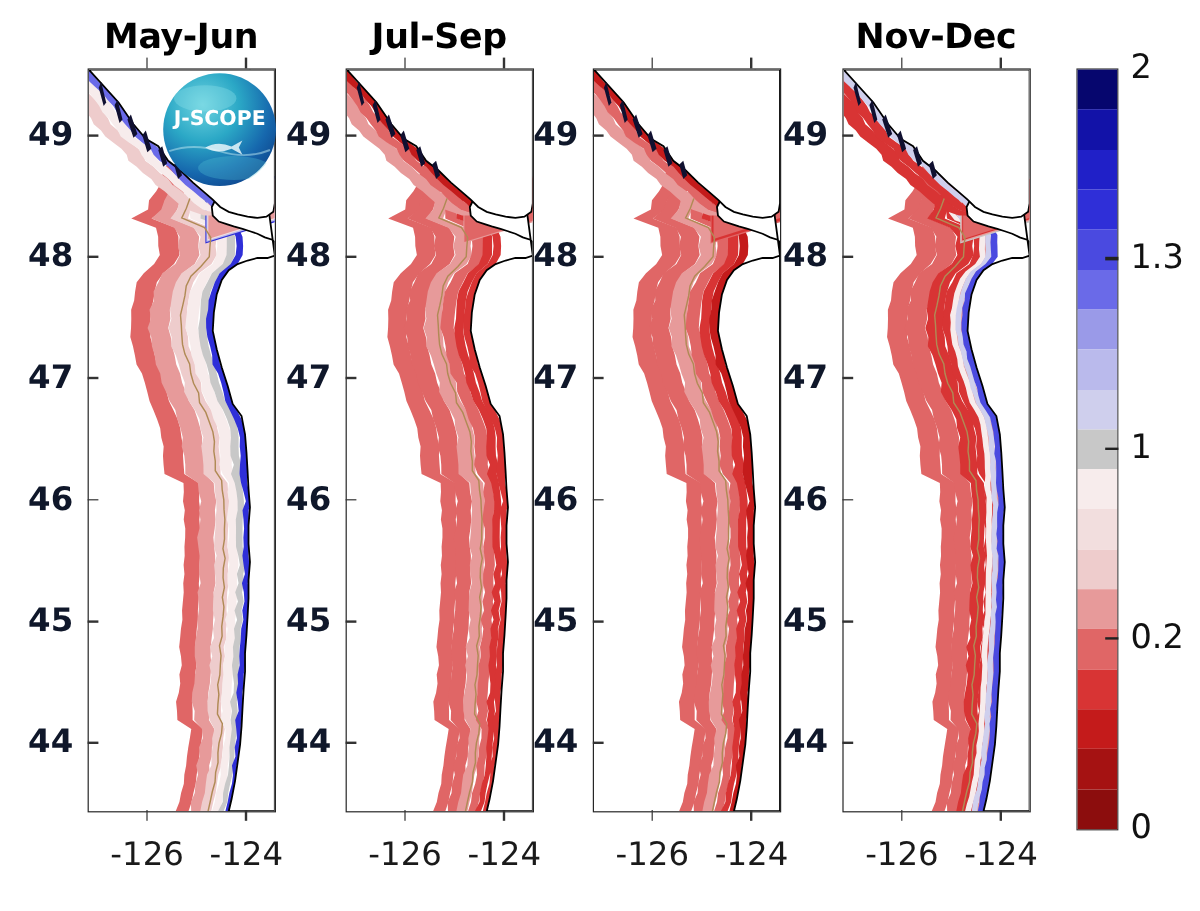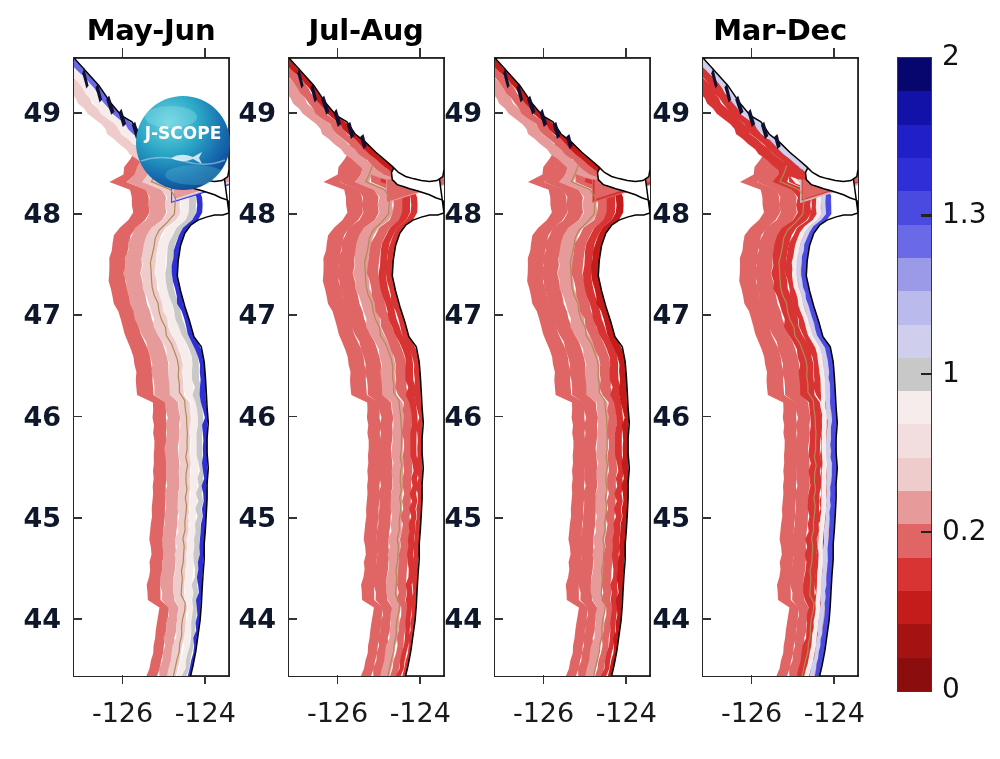--- a/index.html
+++ b/index.html
@@ -32,22 +32,22 @@
 
   .logo{position:absolute;border-radius:50%;overflow:hidden;}
   .logo svg{display:block;}
 </style>
 </head>
 <body>
 
 <div class="fig">
 
   <div class="panel-title" style="left:73px;top:16px;width:156px;">May-Jun</div>
-  <div class="panel-title" style="left:288px;top:16px;width:156px;">Jul-Aug</div>
-  <div class="panel-title" style="left:702px;top:16px;width:156px;">Mar-Dec</div>
+  <div class="panel-title" style="left:288px;top:16px;width:156px;">Jul-Sep</div>
+  <div class="panel-title" style="left:702px;top:16px;width:156px;">Nov-Dec</div>
 
   <div class="map-frame" id="p0" style="left:73px;top:57px;width:155px;height:618px;">
       <svg width="155" height="618" viewBox="0 0 155 618">
         <defs>
           <clipPath id="clip0">
             <rect x="0" y="0" width="155" height="618"></rect>
           </clipPath>
         </defs>
         <g clip-path="url(#clip0)">
           <path d="M72.4,618.0 L75.5,610.4 L76.9,602.8 L79.2,595.2 L79.6,587.6 L81.1,580.0 L81.8,572.4 L82.9,564.8 L84.2,557.2 L85.4,549.6 L73.8,542.0 L73.5,534.4 L72.7,526.8 L75.0,519.2 L76.2,511.6 L75.5,504.0 L77.5,496.4 L76.8,488.8 L75.3,481.2 L76.1,473.6 L76.8,466.0 L78.0,458.4 L77.7,450.8 L78.4,443.2 L79.1,435.6 L78.7,428.0 L79.7,420.4 L79.0,412.8 L79.9,405.2 L79.7,397.6 L80.3,390.0 L80.4,382.5 L79.1,374.9 L80.0,367.3 L78.5,359.7 L79.2,352.1 L78.9,344.5 L63.1,336.9 L62.3,329.3 L61.8,321.7 L62.4,314.1 L60.4,306.5 L59.5,298.9 L56.9,291.3 L53.8,283.7 L50.6,276.1 L48.7,268.5 L46.7,260.9 L44.3,253.3 L39.8,245.7 L38.4,238.1 L36.8,230.5 L34.6,222.9 L35.2,215.3 L35.4,207.7 L35.3,200.1 L37.8,192.5 L38.6,184.9 L39.9,177.3 L45.8,169.7 L54.4,162.1 L59.2,154.5 L57.9,146.9 L57.8,139.3 L56.0,131.7 L35.4,124.1 L49.4,116.5 L50.2,108.9 L56.2,101.3 L60.7,93.7 L61.5,86.1 L65.5,78.5 L69.4,70.9 L71.3,63.3 L77.8,55.7 L79.7,48.1 L79.9,40.5 L80.0,32.9 L78.2,25.3 L77.9,17.7 L79.8,10.1 L80.7,2.5 L93.3,2.5 L92.5,10.1 L91.1,17.7 L91.1,25.3 L92.4,32.9 L92.6,40.5 L92.7,48.1 L90.4,55.7 L84.7,63.3 L81.9,70.9 L78.1,78.5 L74.7,86.1 L73.2,93.7 L68.8,101.3 L63.5,108.9 L61.9,116.5 L52.3,124.1 L72.1,131.7 L74.7,139.3 L74.8,146.9 L75.6,154.5 L71.0,162.1 L62.1,169.7 L56.7,177.3 L54.9,184.9 L53.8,192.5 L51.8,200.1 L51.5,207.7 L51.3,215.3 L51.3,222.9 L53.3,230.5 L55.0,238.1 L56.7,245.7 L60.3,253.3 L62.7,260.9 L64.8,268.5 L66.8,276.1 L70.5,283.7 L74.0,291.3 L76.2,298.9 L77.2,306.5 L78.6,314.1 L78.5,321.7 L79.0,329.3 L79.6,336.9 L91.7,344.5 L92.1,352.1 L91.9,359.7 L92.9,367.3 L92.1,374.9 L92.7,382.5 L92.6,390.0 L92.4,397.6 L92.8,405.2 L92.3,412.8 L92.4,420.4 L91.7,428.0 L91.9,435.6 L91.5,443.2 L90.9,450.8 L90.9,458.4 L90.0,466.0 L89.4,473.6 L88.7,481.2 L89.4,488.8 L89.8,496.4 L88.5,504.0 L88.7,511.6 L87.8,519.2 L86.2,526.8 L86.5,534.4 L86.5,542.0 L95.1,549.6 L94.2,557.2 L93.1,564.8 L92.0,572.4 L91.1,580.0 L89.9,587.6 L89.1,595.2 L87.2,602.8 L85.7,610.4 L83.1,618.0 Z" fill="#e06666"></path>
@@ -191,21 +191,21 @@
           <path d="M74.4,76.0 L77.7,88.1 L74.4,91.2 L71.1,79.0 Z" fill="#101030"></path>
           <path d="M165.3,84.1 L173.6,86.1 L176.9,98.3 L169.5,101.3 L164.5,94.2 Z" fill="#ffffff" stroke="#000" stroke-width="1.2"></path>
           <path d="M175.7,67.9 L181.9,69.9 L182.7,84.1 L176.9,82.1 Z" fill="#ffffff" stroke="#000" stroke-width="1.2"></path>
           <path d="M157.1,94.2 L162.0,96.2 L162.9,106.4 L157.9,104.4 Z" fill="#ffffff" stroke="#000" stroke-width="1.2"></path>
           <path d="M183.9,116.5 L189.3,126.6 L190.1,144.9 L186.8,162.1 L192.2,177.3 L194.3,195.5 L191.0,212.8 L185.2,222.9 L179.8,219.8 L175.7,205.7 L170.3,197.6 L167.4,209.7 L171.5,219.8 L165.3,221.9 L161.2,209.7 L164.5,191.5 L173.6,179.3 L177.7,162.1 L179.8,141.8 L177.7,124.6 L181.0,114.5 Z" fill="#eecccc" stroke="#000" stroke-width="1.2"></path>
           <path d="M99.1,618.0 L100.8,609.9 L102.6,601.8 L104.9,593.7 L105.4,585.6 L107.4,577.5 L107.3,569.4 L108.2,561.3 L110.2,553.2 L111.0,545.1 L106.8,537.0 L107.2,528.8 L107.9,520.7 L107.0,512.6 L108.8,504.5 L109.2,496.4 L109.8,488.3 L108.5,480.2 L110.6,472.1 L110.4,464.0 L111.5,455.9 L112.2,447.8 L110.9,439.7 L112.6,431.6 L111.5,423.5 L111.7,415.4 L113.2,407.3 L111.4,399.2 L112.7,391.1 L112.6,383.0 L113.0,374.9 L112.3,366.7 L112.1,358.6 L110.8,350.5 L110.3,342.4 L104.9,334.3 L104.9,326.2 L103.7,318.1 L104.2,310.0 L102.9,301.9 L100.0,293.8 L97.0,285.7 L91.8,277.6 L91.0,269.5 L86.8,261.4 L84.5,253.3 L83.5,245.2 L79.6,237.1 L77.6,229.0 L77.0,220.9 L76.6,212.8 L75.9,204.6 L77.8,196.5 L79.5,188.4 L80.7,180.3 L84.6,172.2 L92.9,164.1 L99.9,156.0 L100.4,147.9 L101.1,139.8 L96.0,131.7 L77.0,123.6 L80.9,115.5 L83.8,107.4 " fill="none" stroke="#b08a55" stroke-width="1.2"></path>
         </g>
       </svg>
     </div>
 
-  <div class="logo" style="left:135px;top:60px;width:96px;height:96px;margin-top:35px;">
+  <div class="logo" style="left:135px;top:60px;width:96px;height:96px;">
     <svg width="96" height="96" viewBox="0 0 96 96">
       <defs>
         <radialGradient id="lg" cx="35%" cy="28%" r="85%">
           <stop offset="0%" stop-color="#6fd4e0"></stop>
           <stop offset="38%" stop-color="#2ba8c6"></stop>
           <stop offset="72%" stop-color="#1667ad"></stop>
           <stop offset="100%" stop-color="#0c3f86"></stop>
         </radialGradient>
       </defs>
       <circle cx="48" cy="48" r="47" fill="url(#lg)"></circle>

